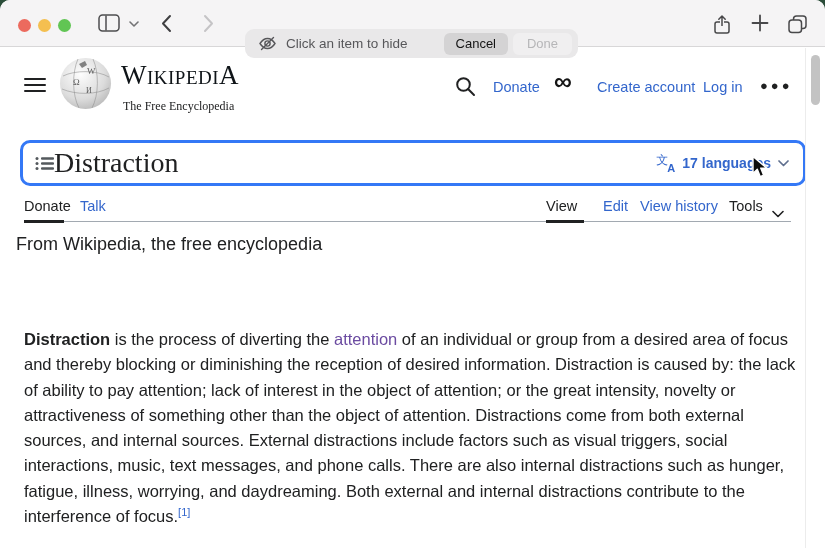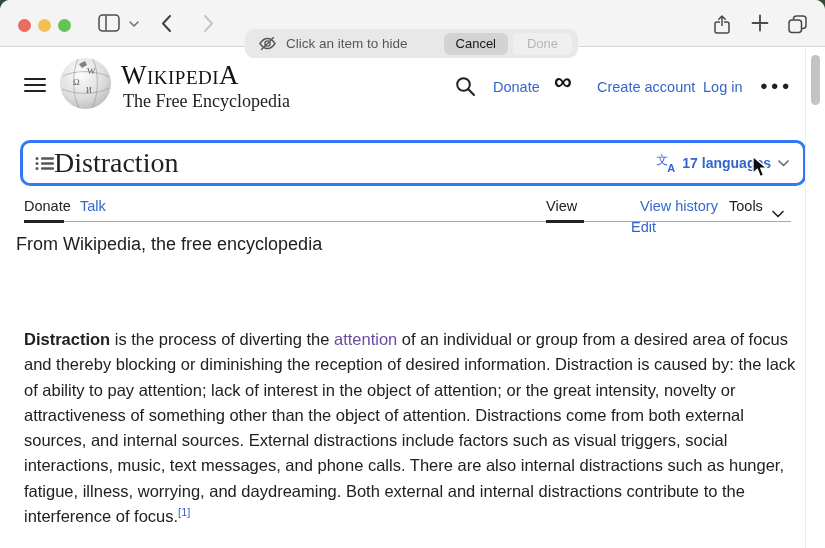--- a/index.html
+++ b/index.html
@@ -17,21 +17,21 @@
   .hide-pill .eye{margin-left:13px;display:flex;}
   .hide-pill .hide-label{margin-left:9px;font-size:13.5px;color:#57575a;}
   .btn-cancel{position:absolute;right:70px;top:3.5px;height:22px;padding:0 12px;background:#d4d3d4;border:none;border-radius:6px;font-size:13px;color:#141414;font-family:"Liberation Sans",sans-serif;}
   .btn-done{position:absolute;right:6px;top:3.5px;height:22px;padding:0 14px;background:#f0eff0;border:none;border-radius:6px;font-size:13px;color:#b6b6b8;font-family:"Liberation Sans",sans-serif;}
 
   
   .wm-burger{position:absolute;left:24px;top:78px;width:22px;height:14px;display:flex;flex-direction:column;justify-content:space-between;cursor:pointer;}
   .wm-burger span{display:block;height:2.4px;background:#202122;border-radius:1px;}
   .globe{position:absolute;left:59px;top:56px;}
   .wordmark{position:absolute;left:121px;top:62px;font-family:"Liberation Serif",serif;font-variant:small-caps;font-size:27px;color:#0f1418;letter-spacing:0.5px;line-height:1;}
-  .tagline{position:absolute;left:123px;top:91px;font-family:"Liberation Serif",serif;font-size:18px;color:#202122;}
+  .tagline{position:absolute;left:123px;top:99px;font-family:"Liberation Serif",serif;font-size:12px;color:#202122;}
   .bluelink{color:#3366cc;font-size:14.5px;text-decoration:none;cursor:pointer;}
   .nav-donate{position:absolute;left:493px;top:79px;}
   .nav-create{position:absolute;left:597px;top:79px;}
   .nav-login{position:absolute;left:703px;top:79px;}
   .nav-search{position:absolute;left:455px;top:76px;cursor:pointer;}
   .nav-inf{position:absolute;left:554px;top:69px;font-size:25px;font-weight:bold;color:#141414;cursor:pointer;line-height:1;}
   .nav-more{position:absolute;left:760px;top:78px;font-size:13px;letter-spacing:3px;color:#202122;cursor:pointer;}
 
   
   .titlebar{position:absolute;left:20px;top:140px;width:780px;height:40px;border:3px solid #3478f6;border-radius:10px;background:#fff;display:flex;align-items:center;}
@@ -200,21 +200,21 @@
       <svg width="11" height="7" viewBox="0 0 11 7">
           <polyline points="1,1 5.5,5.5 10,1" fill="none" stroke="#60708f" stroke-width="1.7" stroke-linecap="round" stroke-linejoin="round"></polyline>
         </svg>
     </div>
   </div>
 
   <div class="tabsrow">
     <span class="tab black" style="left:24px;">Donate</span>
     <span class="tab blue" style="left:80px;">Talk</span>
     <span class="tab black" style="left:546px;">View</span>
-    <span class="tab blue" style="left:631px;margin-top:21px;">Edit</span>
+    <span class="tab blue" style="left:603px;">Edit</span>
     <span class="tab blue" style="left:640px;">View history</span>
     <span class="tab black" style="left:729px;">Tools</span>
     <span class="tools-chevron">
       <svg width="12" height="8" viewBox="0 0 12 8">
           <polyline points="1,1.5 6,6.5 11,1.5" fill="none" stroke="#202122" stroke-width="1.6" stroke-linecap="round" stroke-linejoin="round"></polyline>
         </svg>
     </span>
     <div class="rule"></div>
     <div class="active-underline" style="left:24px;width:40px;"></div>
     <div class="active-underline" style="left:546px;width:38px;"></div>

